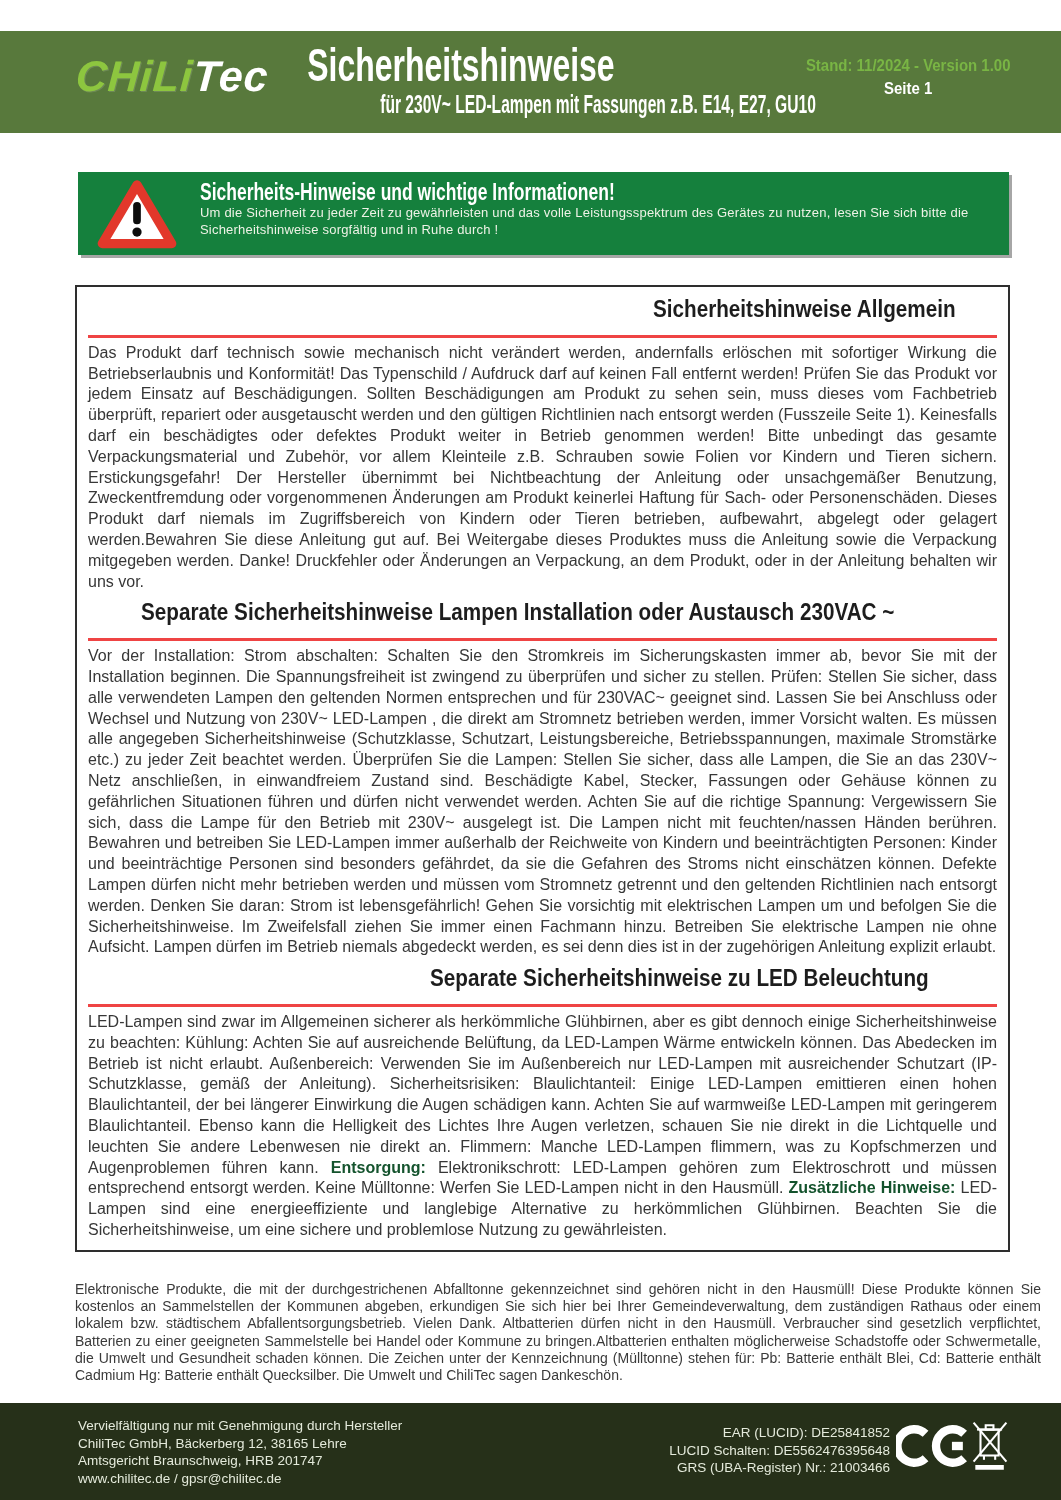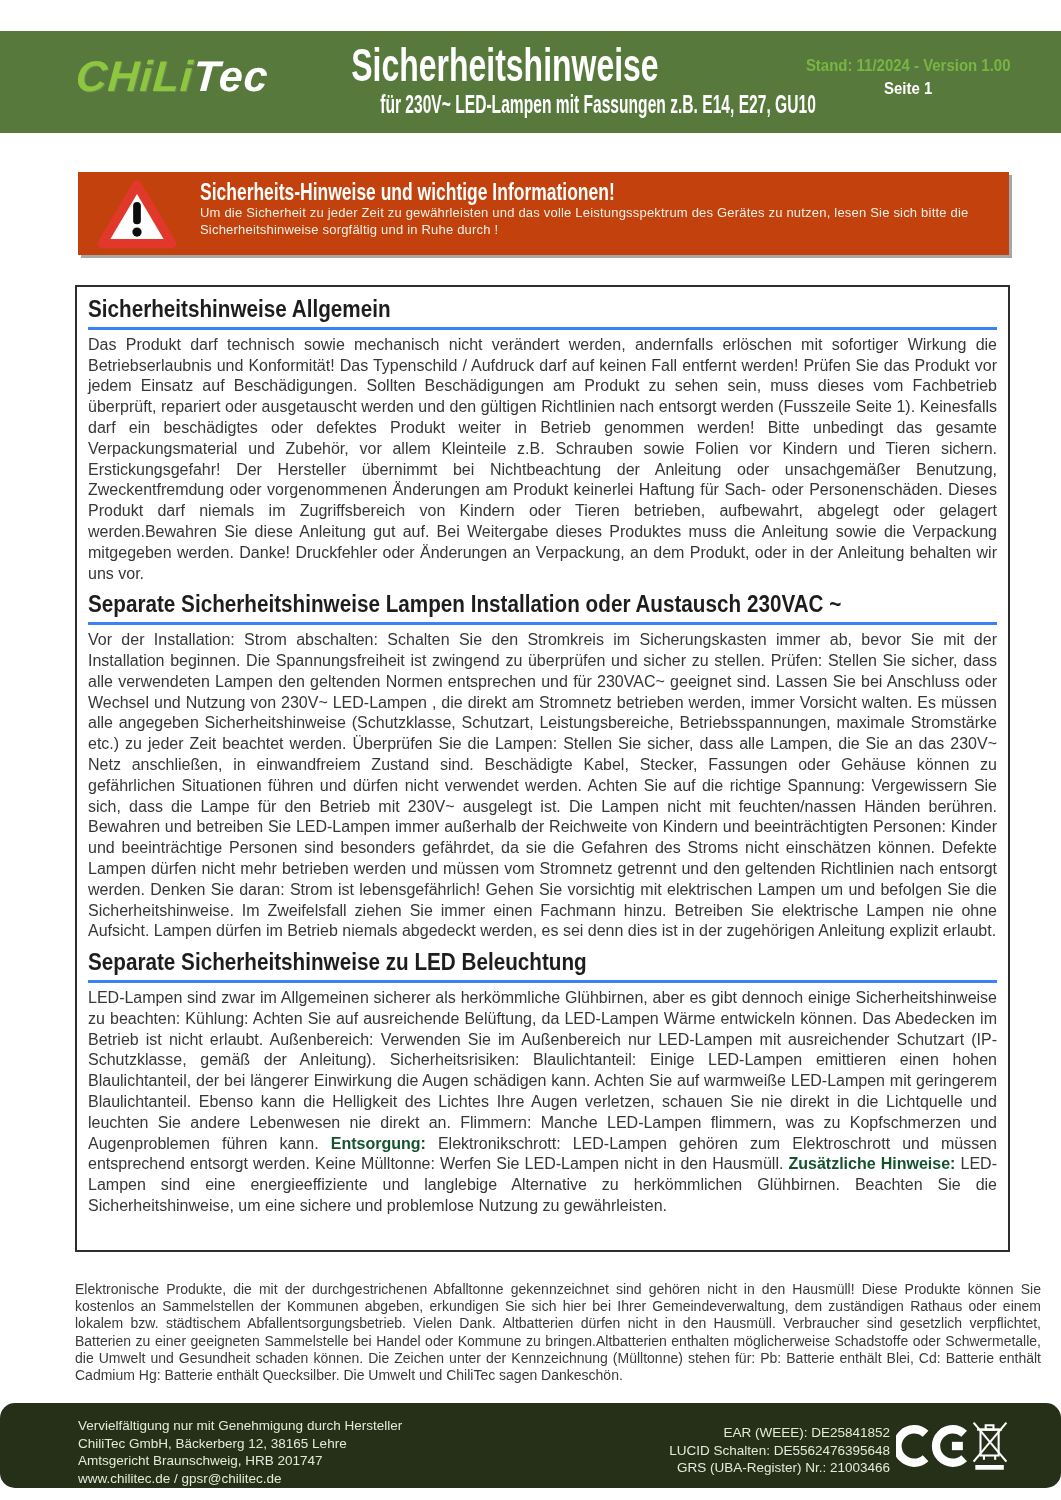--- a/index.html
+++ b/index.html
@@ -20,85 +20,85 @@
   .logo {
     position: absolute; left: 76px; top: 24px;
     font-size: 43px; font-weight: 800; font-style: italic;
     letter-spacing: 1px; transform: skewX(-4deg);
     white-space: nowrap; line-height: 1;
   }
   .logo-a { color: #8dc63f; text-shadow: 1px 1px 0 #ffffff22; }
   .logo-b { color: #ffffff; }
   .title-block {
     position: absolute; left: 235px; top: 10px; width: 540px;
-    text-align: center; color: #ffffff;
+    text-align: left; color: #ffffff;
   }
   .doc-title {
     display: inline-block; font-size: 47px; font-weight: 700; line-height: 1.0;
     transform: scaleX(0.68); transform-origin: center; white-space: nowrap;
   }
   .doc-subtitle {
     display: inline-block; font-size: 26px; font-weight: 700; line-height: 1.1;
     transform: scaleX(0.60); transform-origin: center; white-space: nowrap;
     margin-top: 2px;
   }
   .version-block {
     position: absolute; right: 51px; top: 24px; text-align: center;
     font-weight: 700; font-size: 17px; line-height: 1.35;
   }
   .version-line { color: #79b544; display:block; transform: scaleX(0.88); transform-origin: right; white-space: nowrap; }
   .page-line    { color: #ffffff; display:block; transform: scaleX(0.88); transform-origin: right; white-space: nowrap; }
 
   
   .warning {
     position: absolute; left: 78px; top: 172px; width: 931px; height: 83px;
-    background: #c2410c;
+    background: #15803d;
     box-shadow: 3px 3px 0 #a6a6a6;
   }
   .warning-icon { position: absolute; left: 16px; top: 6px; }
   .warning-text { position: absolute; left: 122px; top: 7px; width: 795px; color: #eef2e6; }
   .warning-title {
     display: inline-block; font-size: 23px; font-weight: 700; color: #ffffff;
     transform: scaleX(0.76); transform-origin: left; white-space: nowrap;
     line-height: 1.15;
   }
   .warning-body { font-size: 13px; line-height: 1.3; letter-spacing: 0.2px; }
 
   
   .content-box {
     position: absolute; left: 75px; top: 285px; width: 935px; height: 967px;
     border: 2px solid #2e2e2e; background: #ffffff;
     padding: 8px 11px 0 11px; overflow: hidden;
   }
   .sec-head {
-    border-bottom: 3px solid #3b82f6;
-    padding-bottom: 4px; margin: 8px 0 5px 0;
-    line-height: 1.1; white-space: nowrap;
+    border-bottom: 3px solid #ef4444;
+    padding-bottom: 12px; margin: 8px 0 5px 0;
+    line-height: 1.1; white-space: nowrap; text-align: right;
   }
   .sec-head:first-child { margin-top: 2px; }
   .sec-head-text {
     display: inline-block; font-size: 23.5px; font-weight: 700; color: #1d1d1d;
     transform: scaleX(0.88); transform-origin: left; white-space: nowrap;
   }
   .sec-body {
     font-size: 16px; line-height: 1.3; color: #373737;
     text-align: justify; margin-bottom: 6px;
   }
   .sec-body b { font-weight: 700; color: #14532d; }
 
   
   .disposal {
     position: absolute; left: 75px; top: 1281px; width: 966px;
     font-size: 14px; line-height: 1.23; color: #3a3a3a; text-align: justify;
   }
 
   
   .footer {
-    position: absolute; left: 0; top: 1403px; width: 1061px; height: 85px;
-    background: #263019; color: #e4eadb; border-radius: 15px;
+    position: absolute; left: 0; top: 1403px; width: 1061px; height: 97px;
+    background: #263019; color: #e4eadb;
   }
   .f-left {
     position: absolute; left: 78px; top: 14px;
     font-size: 13.5px; line-height: 1.3;
   }
   .f-right {
     position: absolute; left: 620px; top: 21px; width: 270px;
     text-align: right; font-size: 13.5px; line-height: 1.3;
   }
   .ce-mark { position: absolute; left: 896px; top: 1421px; }
@@ -157,21 +157,21 @@
   <p class="disposal">Elektronische Produkte, die mit der durchgestrichenen Abfalltonne gekennzeichnet sind gehören nicht in den Hausmüll! Diese Produkte können Sie kostenlos an Sammelstellen der Kommunen abgeben, erkundigen Sie sich hier bei Ihrer Gemeindeverwaltung, dem zuständigen Rathaus oder einem lokalem bzw. städtischem Abfallentsorgungsbetrieb. Vielen Dank. Altbatterien dürfen nicht in den Hausmüll. Verbraucher sind gesetzlich verpflichtet, Batterien zu einer geeigneten Sammelstelle bei Handel oder Kommune zu bringen.Altbatterien enthalten möglicherweise Schadstoffe oder Schwermetalle, die Umwelt und Gesundheit schaden können. Die Zeichen unter der Kennzeichnung (Mülltonne) stehen für: Pb: Batterie enthält Blei, Cd: Batterie enthält Cadmium Hg: Batterie enthält Quecksilber. Die Umwelt und ChiliTec sagen Dankeschön.</p>
 
   <footer class="footer">
     <div class="f-left">
       <div>Vervielfältigung nur mit Genehmigung durch Hersteller</div>
       <div>ChiliTec GmbH, Bäckerberg 12, 38165 Lehre</div>
       <div>Amtsgericht Braunschweig, HRB 201747</div>
       <div>www.chilitec.de / gpsr@chilitec.de</div>
     </div>
     <div class="f-right">
-      <div>EAR (WEEE): DE25841852</div>
+      <div>EAR (LUCID): DE25841852</div>
       <div>LUCID Schalten: DE5562476395648</div>
       <div>GRS (UBA-Register) Nr.: 21003466</div>
     </div>
   </footer>
 
   <div class="ce-mark">
     <svg viewBox="0 0 112 64" width="72" height="50">
       <path d="M46 13 A 26 26 0 1 0 46 51" fill="none" stroke="#ffffff" stroke-width="13"></path>
       <path d="M106 13 A 26 26 0 1 0 106 51" fill="none" stroke="#ffffff" stroke-width="13"></path>
       <line x1="87" y1="32" x2="104" y2="32" stroke="#ffffff" stroke-width="13"></line>

